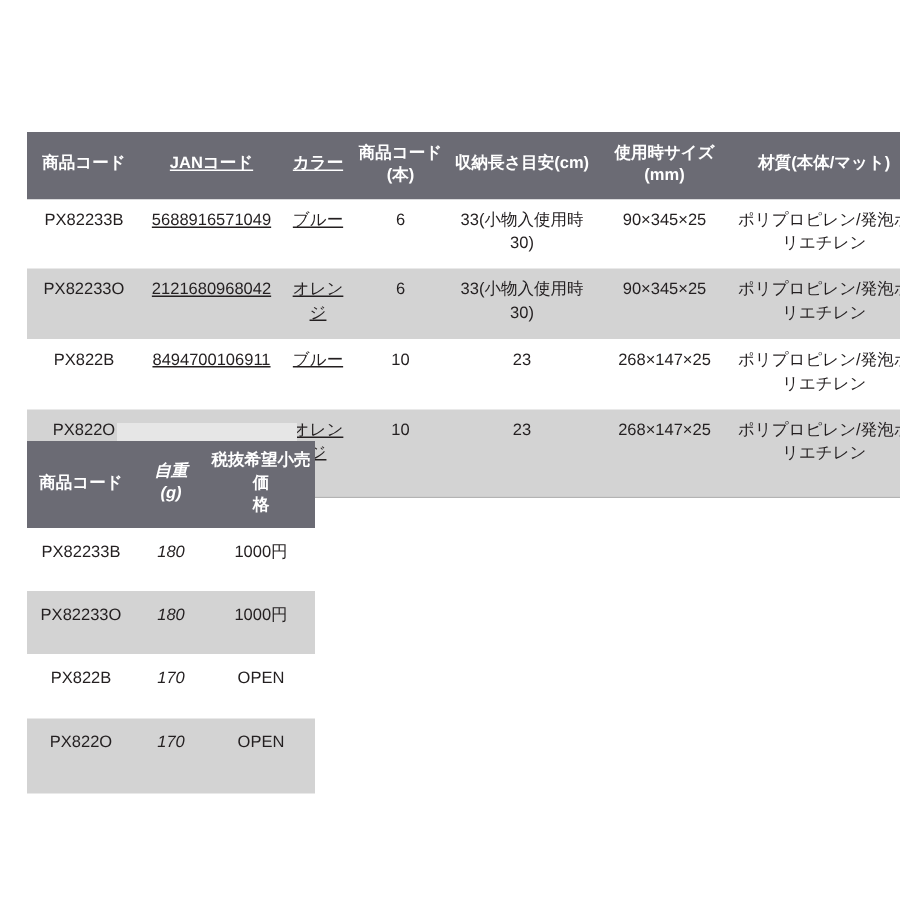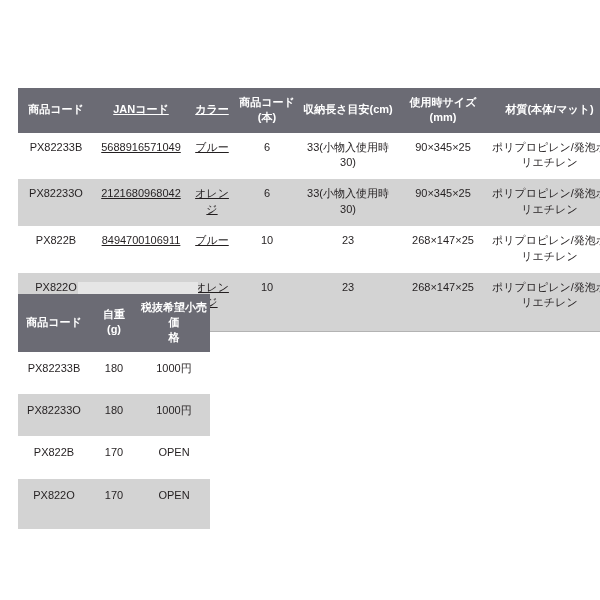--- a/index.html
+++ b/index.html
@@ -125,21 +125,21 @@
     line-height: 1.4;
     border: none;
     font-size: 11px;
   }
 
   table.price tbody tr.row-odd td { background: #ffffff; }
   table.price tbody tr.row-even td { background: #d3d3d3; }
   table.price tbody tr.last-row td { padding-bottom: 26px; }
 
   .p-code { width: 68px; }
-  .p-wt   { width: 44px; }
+  .p-wt   { width: 44px; font-style: italic; }
   .p-pr   { width: 68px; margin-left: 12px; }
 </style>
 </head>
 <body>
 
 <div class="page">
 
   <div class="spec-table-wrap">
     <table class="spec">
       <thead>

